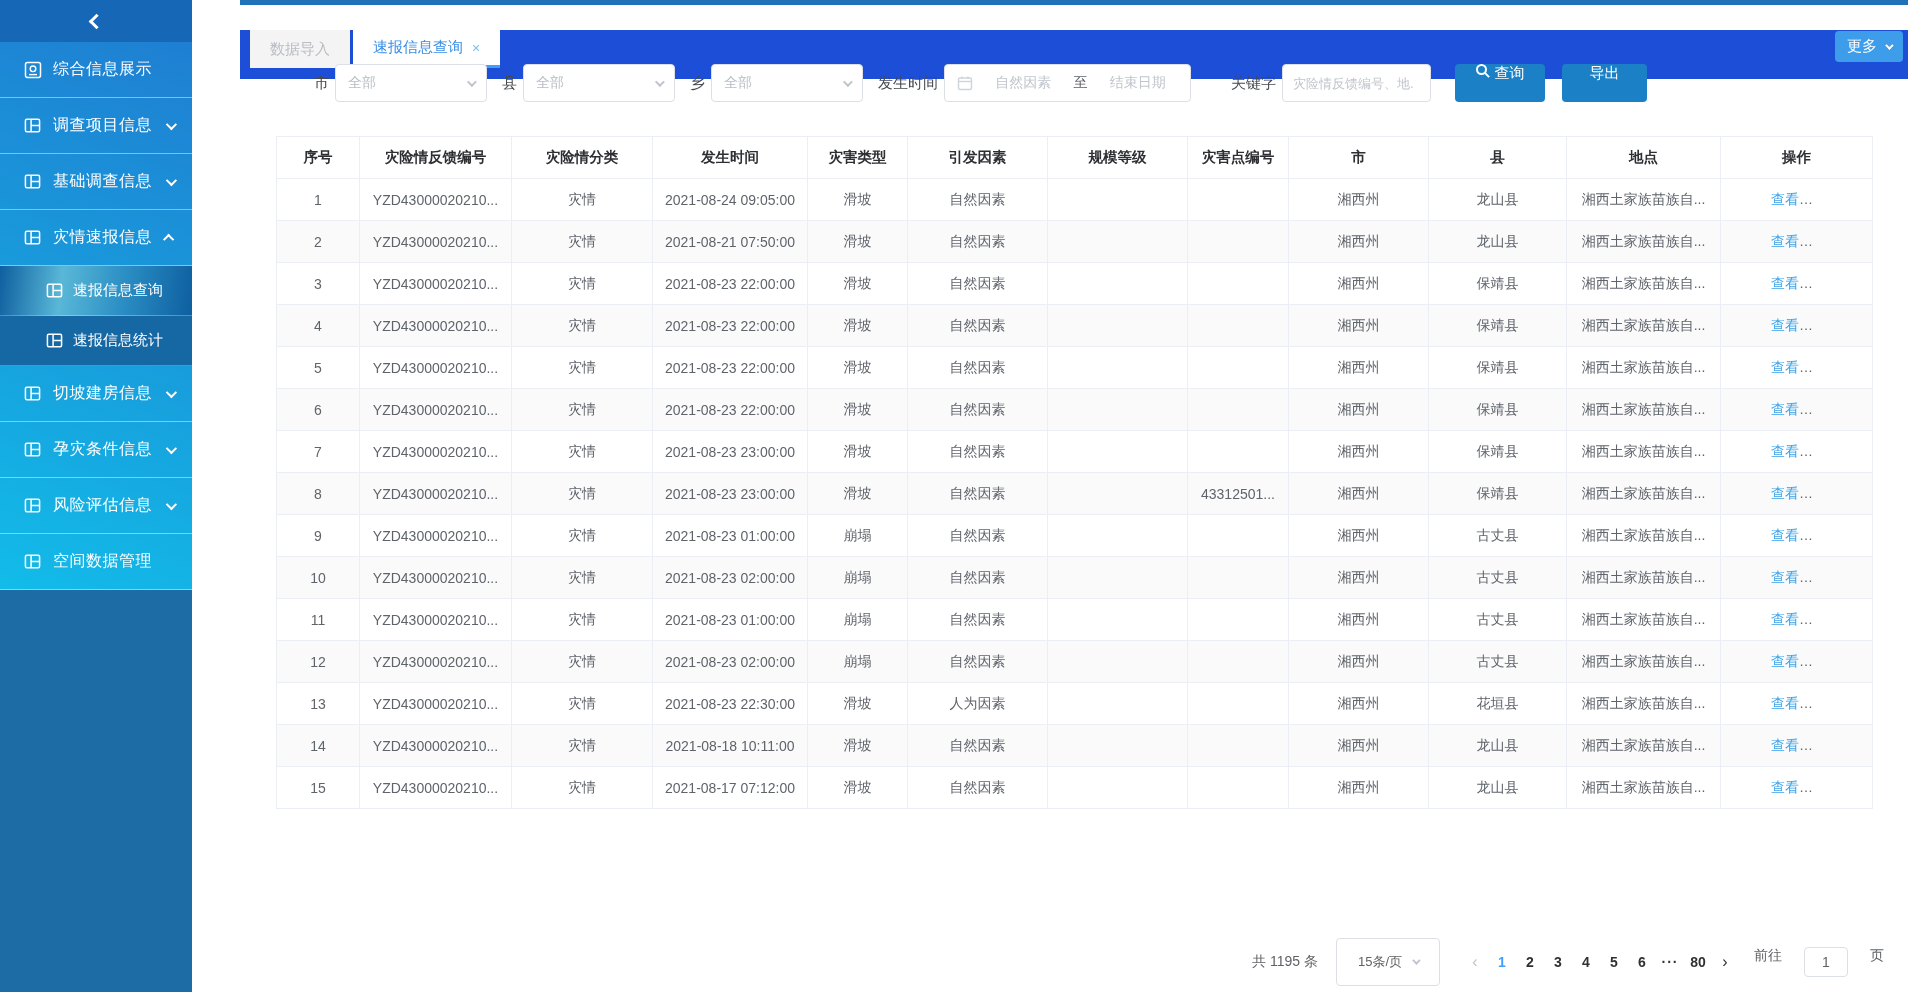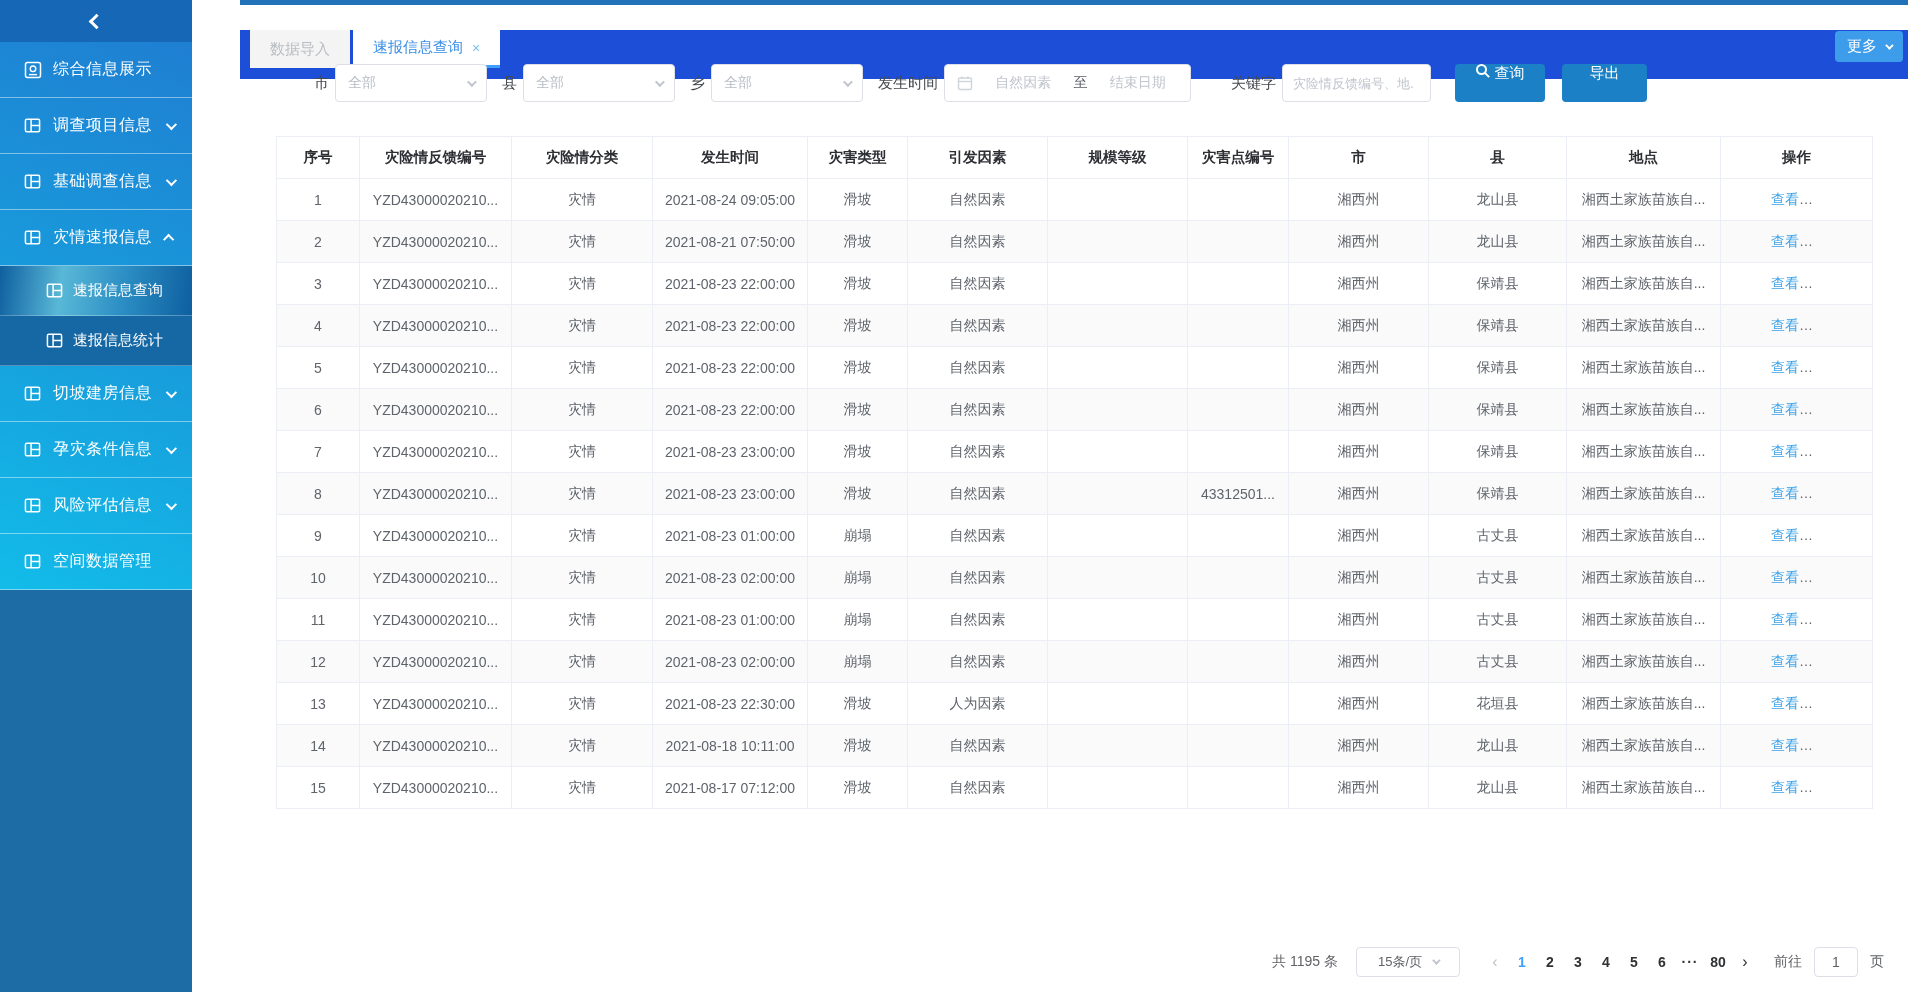--- a/index.html
+++ b/index.html
@@ -79,31 +79,31 @@
   td { color:#5f646b; }
   tbody tr:nth-child(even) td { background:#fafafa; }
   .op-link { text-decoration:none; font-size:14px; cursor:pointer;margin-left:46px; }
   .op-view { color:#3ba2e9; margin-right:26px; }
   .op-edit { color:#f22d2d; font-weight:700; }
 
   
   .pagination { position:absolute; right:24px; bottom:14px; height:32px;
     display:flex; align-items:center; font-size:14px; color:#606266; }
   .pg-total { margin-right:18px; }
-  .pg-size { width:104px; height:30px; border:1px solid #dcdfe6; border-radius:4px;
+  .pg-size { width:104px; height:48px; border:1px solid #dcdfe6; border-radius:4px;
     display:flex; align-items:center; justify-content:center; gap:10px; font-size:13px;
     color:#606266; margin-right:22px; cursor:pointer; background:#fff; }
   .pg-size .chev { width:6px; height:6px; color:#c0c4cc; }
   .pg-arrow { width:26px; text-align:center; cursor:pointer; font-size:16px; color:#303133; }
   .pg-arrow.disabled { color:#c0c4cc; cursor:default; }
   .pg-page { min-width:28px; height:28px; line-height:28px; text-align:center; font-weight:600;
     color:#303133; cursor:pointer; padding:0 2px; }
   .pg-page.active { color:#409eff; }
   .pg-page.ellipsis { font-weight:700; letter-spacing:1px; cursor:default; }
-  .pg-goto { margin-left:16px; display:flex; align-items:center; gap:12px; }
+  .pg-goto { margin-left:16px; display:flex; align-items:flex-start; gap:22px; }
   .pg-input { width:44px; height:30px; border:1px solid #dcdfe6; border-radius:4px;
     text-align:center; font-size:14px; color:#606266; outline:none; }
 </style>
 </head>
 <body>
 
 <aside class="sidebar">
   <div class="sb-header">
     <span class="chev chev-left"></span>
   </div>

